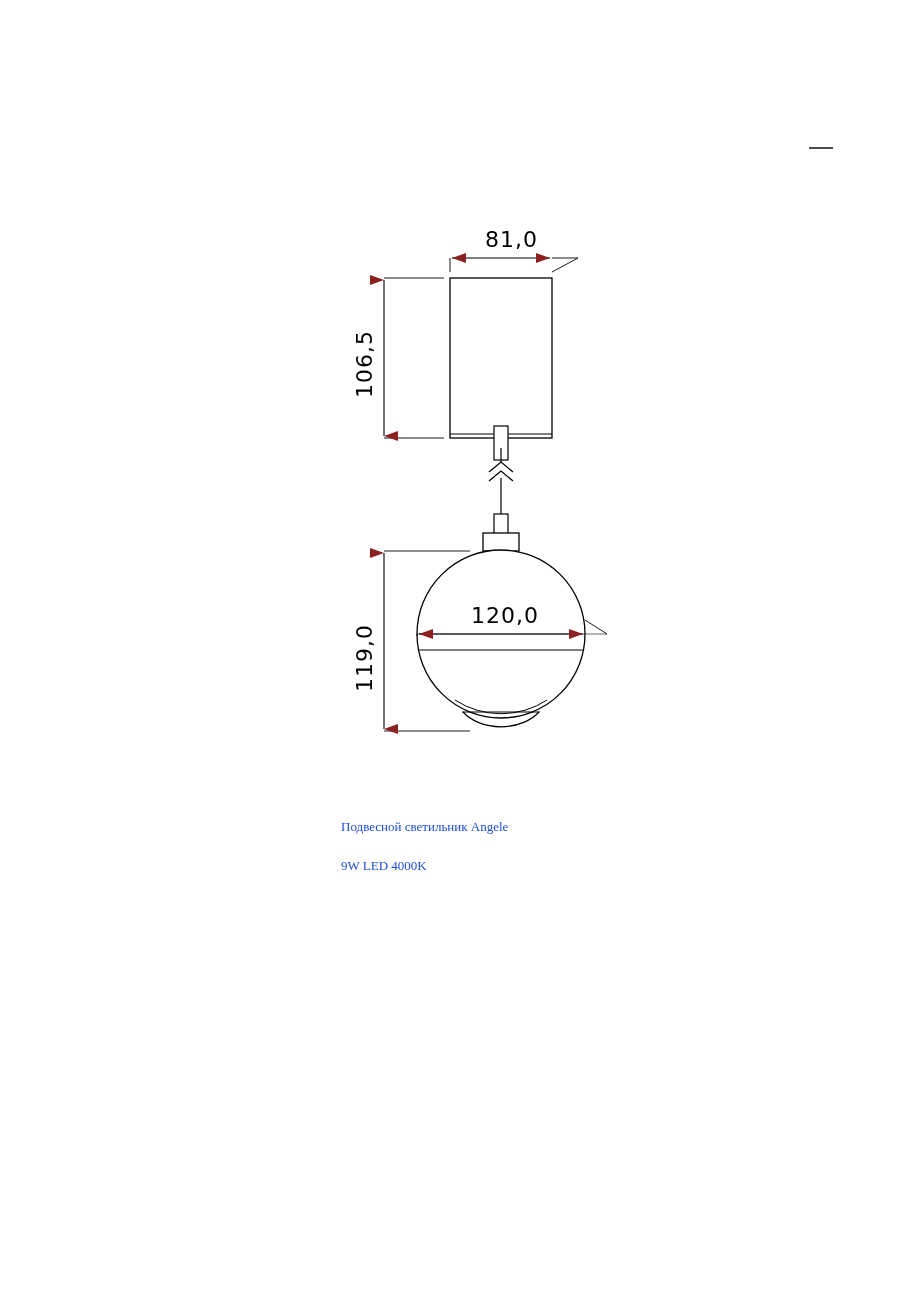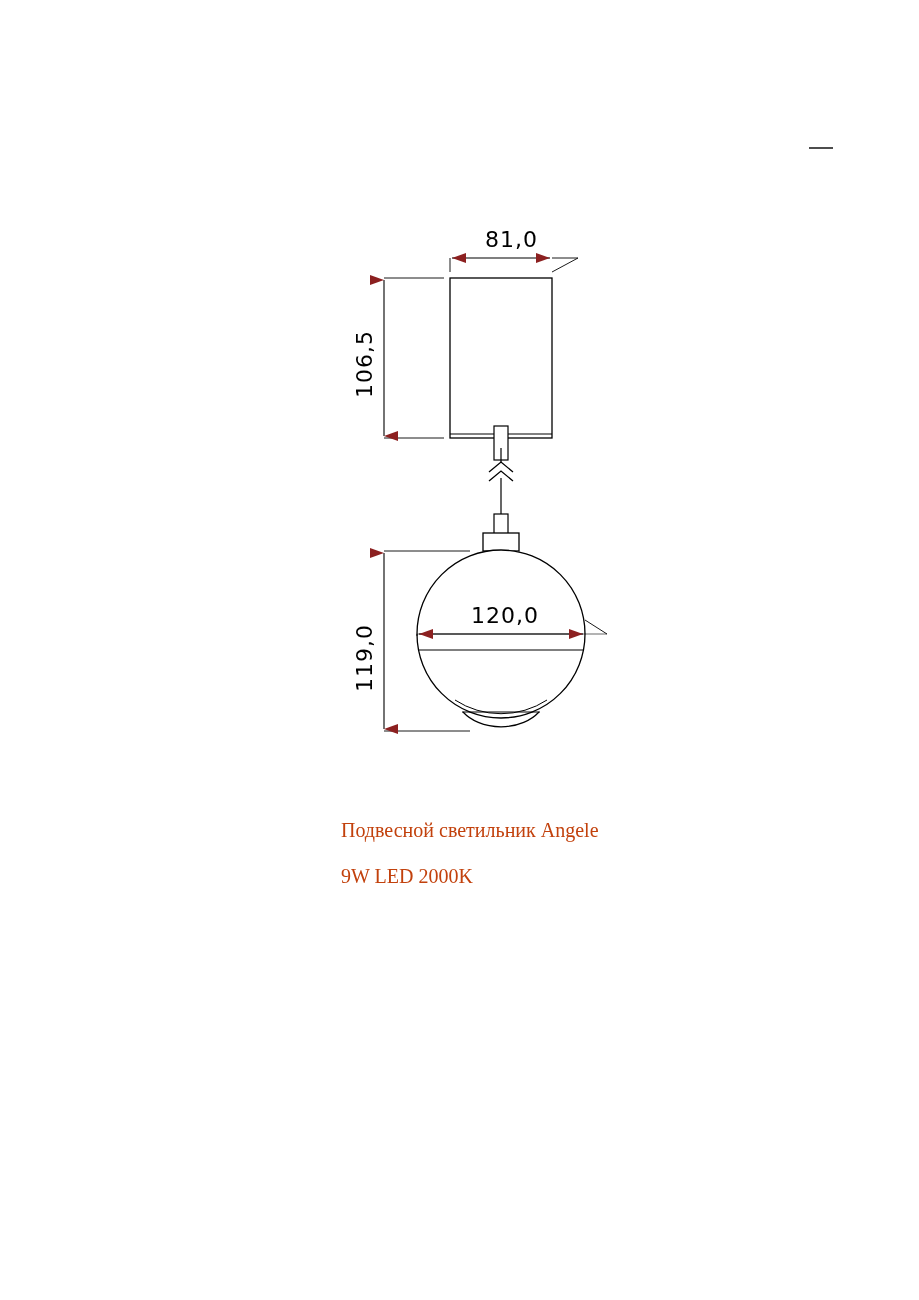--- a/index.html
+++ b/index.html
@@ -23,22 +23,22 @@
     height: 1300px;
   }
   .spec-block {
     position: absolute;
     left: 341px;
     top: 820px;
     width: 420px;
   }
   .spec-line {
     font-family: "Liberation Serif", serif;
-    font-size: 20px;
-    color: #c2410c;
+    font-size: 13px;
+    color: #1d4ed8;
     line-height: 1;
     margin-bottom: 26px;
     white-space: nowrap;
   }
   .dim-text {
     font-family: "DejaVu Sans", sans-serif;
     font-size: 22px;
     fill: #000000;
     letter-spacing: 1px;
   }
@@ -135,16 +135,16 @@
       <line x1="384" y1="551" x2="470" y2="551" stroke="#000000" stroke-width="0.9"></line>
       <line x1="384" y1="731" x2="470" y2="731" stroke="#000000" stroke-width="0.9"></line>
       <line x1="384" y1="553" x2="384" y2="729" stroke="#000000" stroke-width="1.1" marker-start="url(#arrU)" marker-end="url(#arrD)"></line>
       <text class="dim-text-v" x="372" y="692" transform="rotate(-90 372 692)">119,0</text>
     </g>
 
   </svg>
 
   <div class="spec-block">
     <div class="spec-line">Подвесной светильник Angele</div>
-    <div class="spec-line">9W LED 2000K</div>
+    <div class="spec-line">9W LED 4000K</div>
   </div>
 
 </div>
 
 </body></html>

